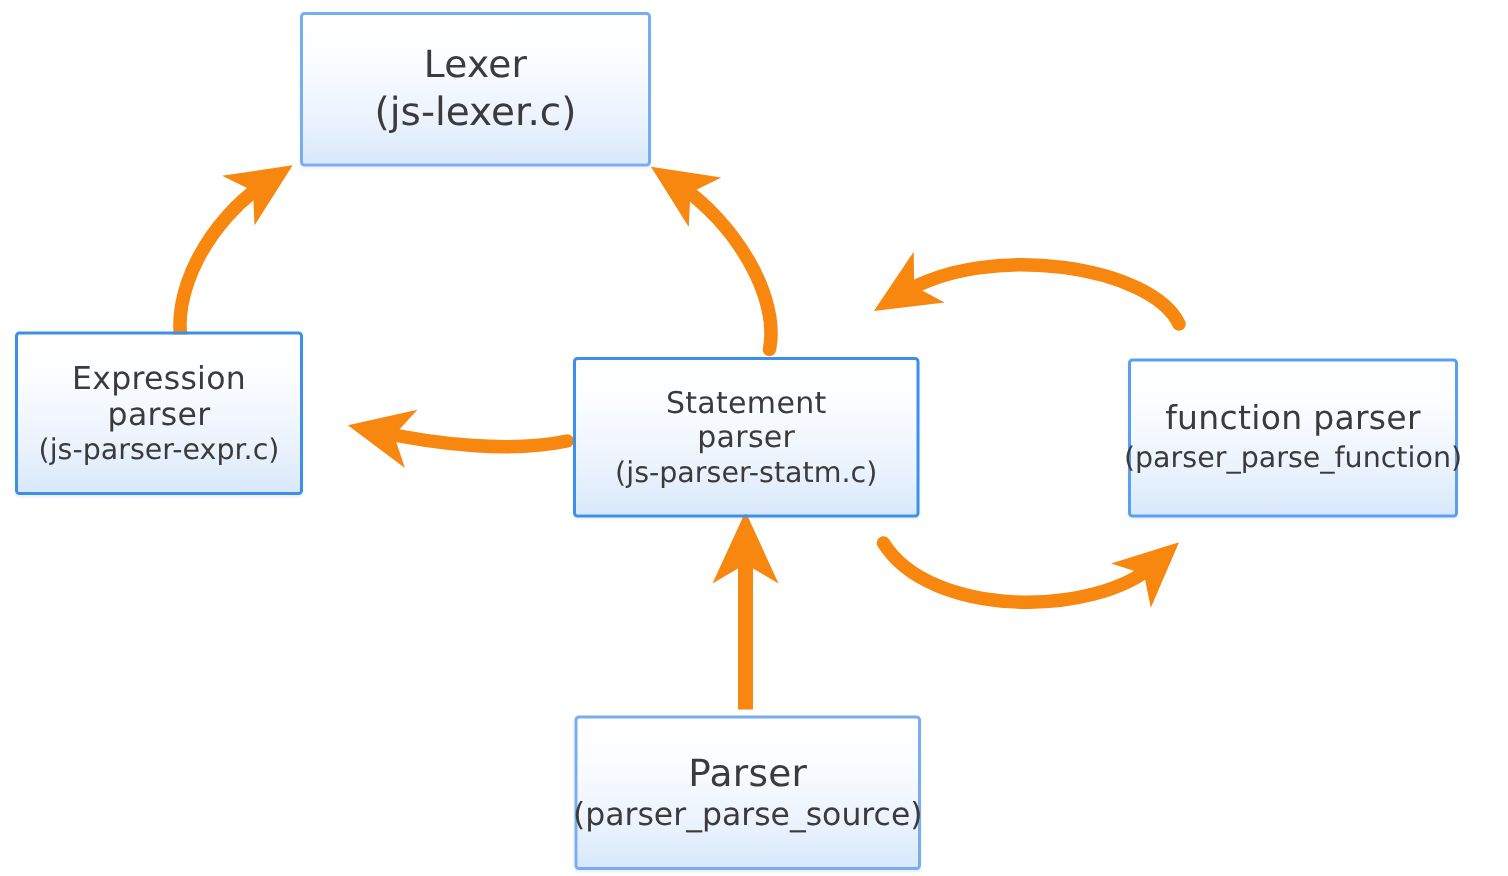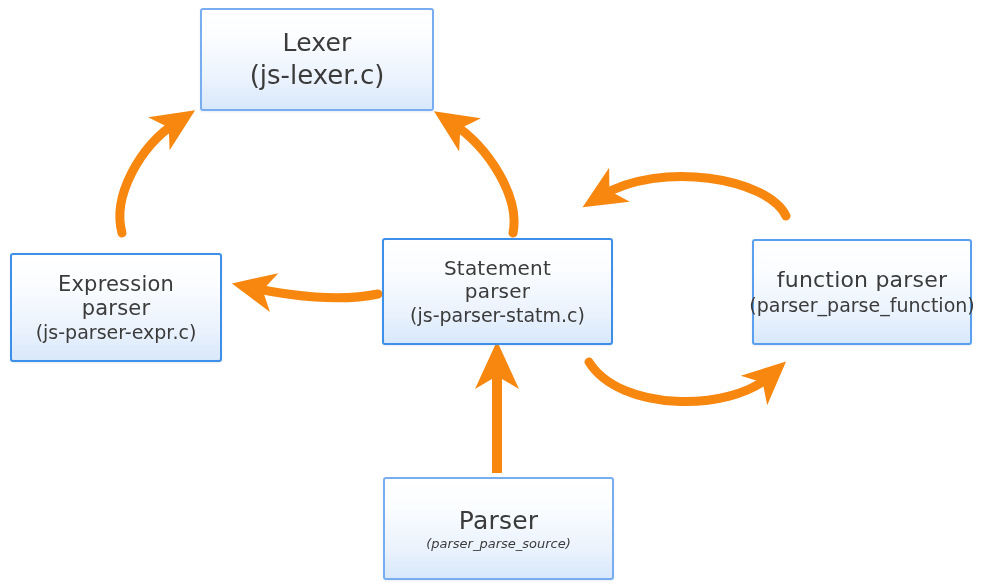--- a/index.html
+++ b/index.html
@@ -55,21 +55,21 @@
 
   
   #node-lexer {
     left: 200px; top: 8px; width: 234px; height: 103px;
     border: 2px solid #78aef0;
   }
   #node-lexer .title { font-size: 25px; margin-bottom: 2px; }
   #node-lexer .sub   { font-size: 26px; }
 
   #node-expression {
-    left: 10px; top: 253px; width: 212px; height: 109px;
+    left: 10px; top: 221px; width: 192px; height: 109px;
     border: 2px solid #3d8fe8;
   }
   #node-expression .title { font-size: 21px; }
   #node-expression .sub   { font-size: 19px; text-align: right; }
 
   #node-statement {
     left: 382px; top: 238px; width: 231px; height: 107px;
     border: 2px solid #3d8fe8;
   }
   #node-statement .title { font-size: 20px; }
@@ -80,21 +80,21 @@
     border: 2px solid #5ba0ee;
   }
   #node-function .title { font-size: 22px; margin-bottom: 1px; }
   #node-function .sub   { font-size: 19px; }
 
   #node-parser {
     left: 383px; top: 477px; width: 231px; height: 103px;
     border: 2px solid #78aef0;
   }
   #node-parser .title { font-size: 25px; margin-bottom: 1px; }
-  #node-parser .sub   { font-size: 13px; font-style: italic; }
+  #node-parser .sub   { font-size: 21px; }
 </style>
 </head>
 <body>
 
 <div id="diagram-canvas">
 
   <svg class="arrow-layer" viewBox="0 0 1005 584" width="1005" height="584" xmlns="http://www.w3.org/2000/svg">
     <defs>
       <marker id="ah" markerWidth="5.2" markerHeight="5.2" refX="2.6" refY="2.6" orient="auto" markerUnits="strokeWidth">
         <path d="M0.2,0.4 L5.0,2.6 L0.2,4.8 L1.5,2.6 Z" fill="#f7870f"></path>

